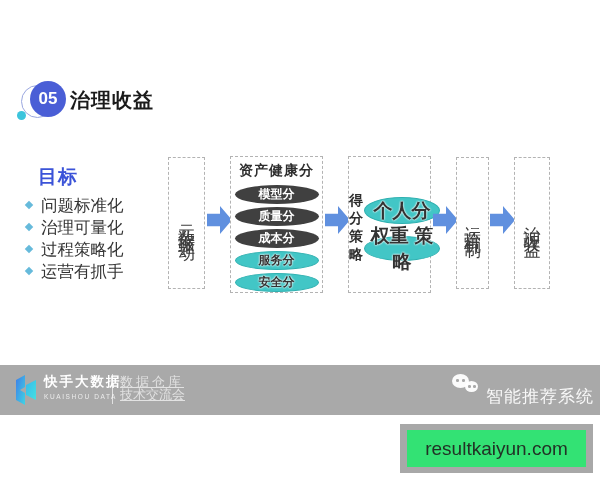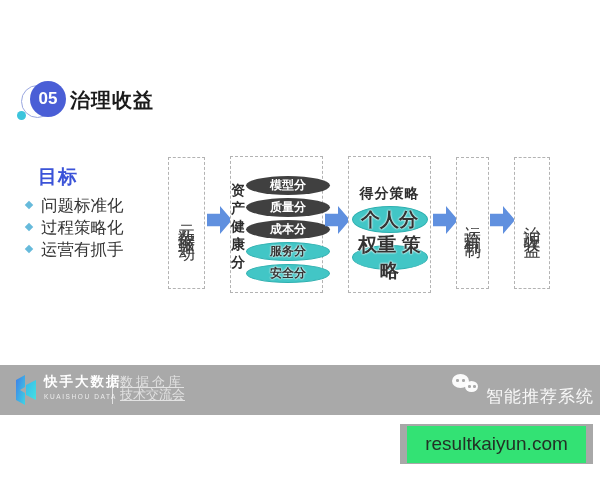--- a/index.html
+++ b/index.html
@@ -27,23 +27,23 @@
   .bullet { display: inline-block; width: 6px; height: 6px; background: #66badb;
           transform: rotate(45deg); margin-right: 9px; flex: 0 0 auto; }
 
   
   .fbox { position: absolute; background: #fff; border: 1.5px dashed #b3b3b3;
           display: flex; align-items: center; justify-content: center; }
   .vtext { writing-mode: vertical-rl; text-orientation: upright; font-size: 17px;
           letter-spacing: 5px; color: #3d3d3d; font-weight: 500; }
   .box-input   { left: 168px; top: 157px; width: 37px;  height: 132px; }
   .box-health  { left: 230px; top: 156px; width: 93px;  height: 137px;
-                 justify-content: flex-start; padding-top: 5px; }
+                 flex-direction: column; justify-content: flex-start; padding-top: 5px; }
   .box-strategy{ left: 348px; top: 156px; width: 83px;  height: 137px;
-                 flex-direction: column; justify-content: center; padding-top: 6px; }
+                 flex-direction: row; justify-content: space-between; padding-top: 6px; }
   .box-ops     { left: 456px; top: 157px; width: 33px;  height: 132px; }
   .box-outcome { left: 514px; top: 157px; width: 36px;  height: 132px; }
   .fbox-title { font-size: 14px; font-weight: bold; color: #2e2e2e; letter-spacing: 1px; }
 
   .oval { border-radius: 50%; display: flex; align-items: center; justify-content: center;
           text-align: center; }
   .oval.orange { background: #404040; color: #ffffff; font-weight: bold; }
   .oval.teal   { background: #42c6c6; color: #333333; font-weight: bold;
           border: 1px solid #2fb0b0;
           text-shadow: 0 0 2px #fff, 0 0 2px #fff; }
@@ -80,40 +80,44 @@
   .wechat-icon { position: absolute; left: 452px; top: 7px; width: 30px; height: 26px; }
   .wx-bubble { position: absolute; background: rgba(255,255,255,0.95); border-radius: 50%; }
   .wx-big { left: 0; top: 2px; width: 17px; height: 14px; }
   .wx-small { left: 13px; top: 9px; width: 13px; height: 11px; }
   .wx-eye { position: absolute; width: 2.5px; height: 2.5px; background: #a9a9a9;
           border-radius: 50%; }
   .watermark-text { position: absolute; left: 486px; top: 20px; font-size: 17px;
           color: rgba(255,255,255,0.92); font-weight: 500; letter-spacing: 1px; }
 
   
-  .url-overlay { position: absolute; left: 400px; top: 424px; width: 193px; height: 40px;
+  .url-overlay { position: absolute; left: 400px; top: 424px; width: 193px; height: 49px;
           background: #a8a8a8; display: flex; align-items: center; justify-content: center; }
   .url-inner { width: 179px; height: 37px; background: #33e274; display: flex;
           align-items: center; justify-content: center; font-size: 19px; color: #223226; }
 </style>
 </head>
 <body>
 
 <div class="stage">
 
   <div class="ring"></div>
   <div class="cyan-dot"></div>
   <div class="badge">05</div>
   <div class="page-title">治理收益</div>
 
   <div class="goal-title">目标</div>
   <ul class="goal-list">
     <li>
         <span class="bullet"></span>
         <span>问题标准化</span>
+      </li>
+    <li>
+        <span class="bullet"></span>
+        <span>治理可量化</span>
       </li>
     <li>
         <span class="bullet"></span>
         <span>过程策略化</span>
       </li>
     <li>
         <span class="bullet"></span>
         <span>运营有抓手</span>
       </li>
   </ul>

